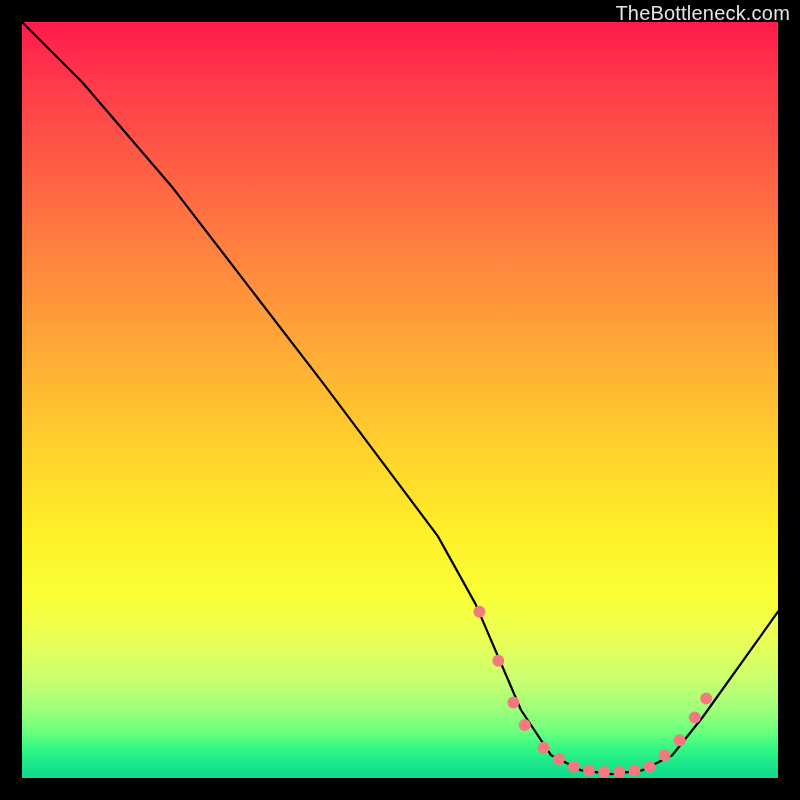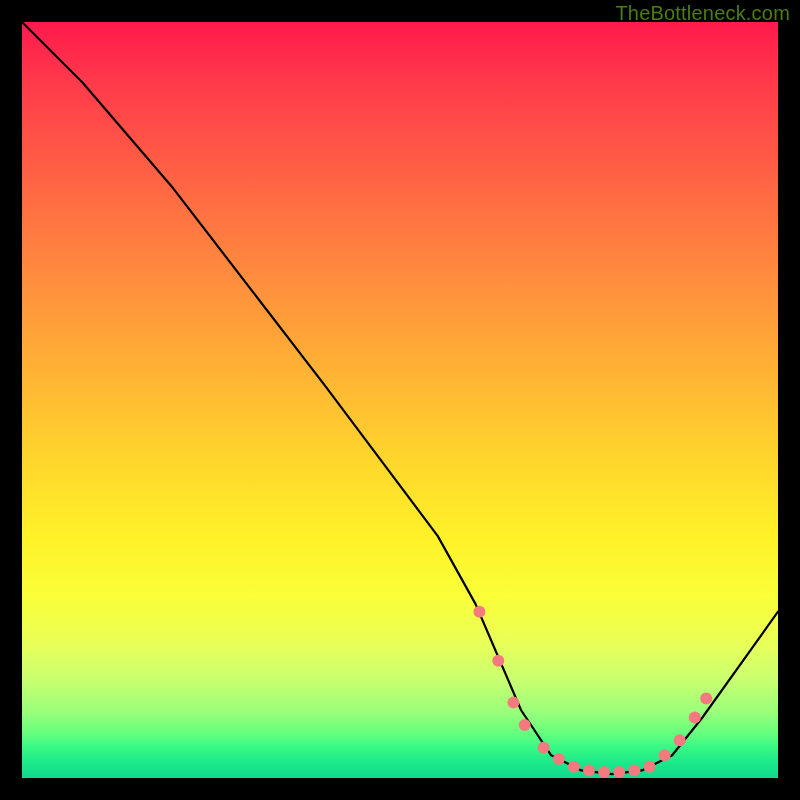--- a/index.html
+++ b/index.html
@@ -45,21 +45,21 @@
   }
   .plot svg {
     position: absolute;
     left: 0;
     top: 0;
   }
   .watermark {
     position: absolute;
     top: 2px;
     right: 10px;
-    color: #4d7c0f;
+    color: #e5e5e5;
     font-size: 20px;
     font-weight: 500;
     letter-spacing: 0.2px;
     user-select: none;
   }
 </style>
 </head>
 <body>
 
 <div class="frame">

